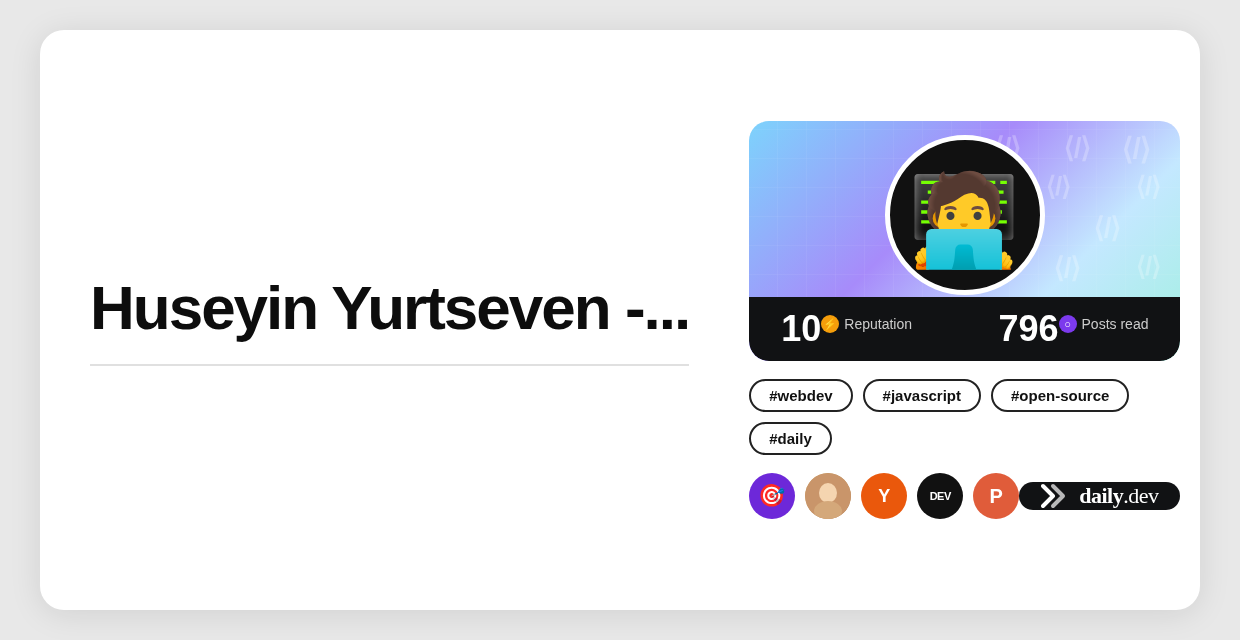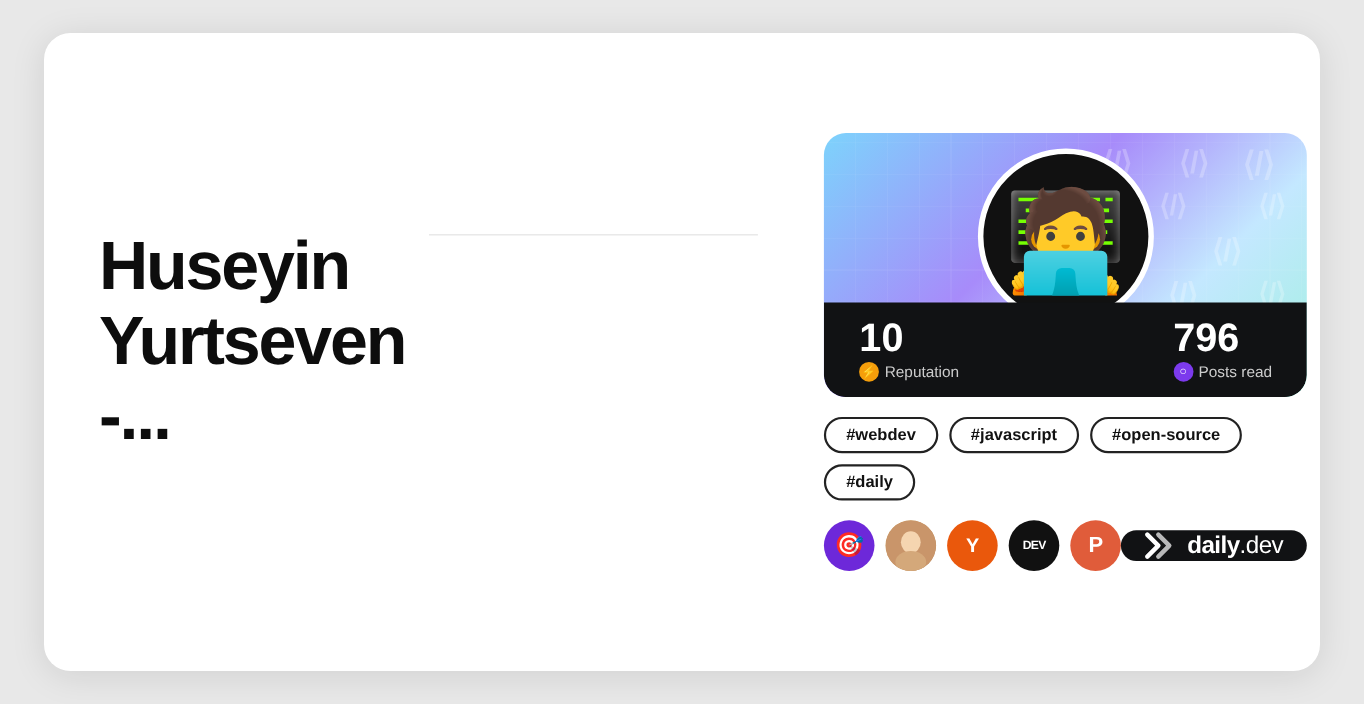--- a/index.html
+++ b/index.html
@@ -21,21 +21,21 @@
       align-items: center;
       padding: 40px 50px;
       gap: 60px;
       box-shadow: 0 4px 32px rgba(0,0,0,0.10);
       position: relative;
     }
     
     .left {
       flex: 0 0 auto;
       display: flex;
-      flex-direction: row;
+      flex-direction: column;
       justify-content: center;
       min-width: 320px;
     }
     .user-name {
       font-size: 62px;
       font-weight: 800;
       color: #0d0d0d;
       line-height: 1.1;
       margin-bottom: 18px;
       letter-spacing: -2px;
@@ -136,21 +136,21 @@
       background: #111214;
       border-radius: 0 0 20px 20px;
       padding: 14px 32px;
       display: flex;
       align-items: center;
       justify-content: space-between;
       z-index: 3;
     }
     .stat-item {
       display: flex;
-      flex-direction: column;
+      flex-direction: row;
       align-items: flex-start;
     }
     .stat-value {
       font-size: 36px;
       font-weight: 800;
       color: #fff;
       line-height: 1;
     }
     .stat-label {
       display: flex;
@@ -217,20 +217,21 @@
     .si-dev { background: #111; font-size: 12px; letter-spacing: -1px; text-align: center; }
     .si-product { background: #e05c3a; font-size: 19px; }
     
     .brand-box {
       background: #111214;
       border-radius: 16px;
       padding: 0 22px;
       display: flex;
       align-items: center;
       gap: 10px;
+      font-family: Liberation Serif, serif;
     }
     .brand-logo {
       display: flex;
       align-items: center;
       gap: 6px;
     }
     .brand-name {
       font-size: 22px;
       font-weight: 300;
       color: #fff;

